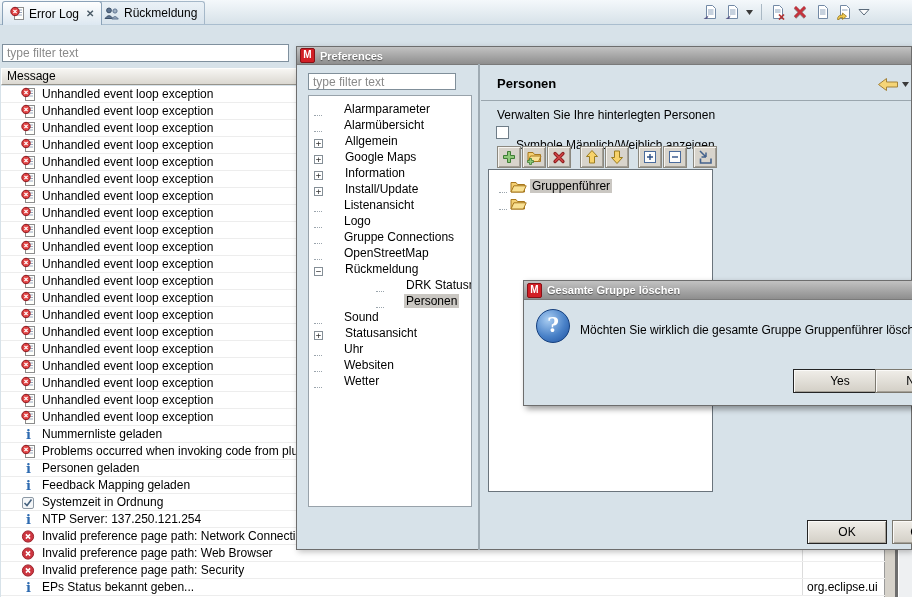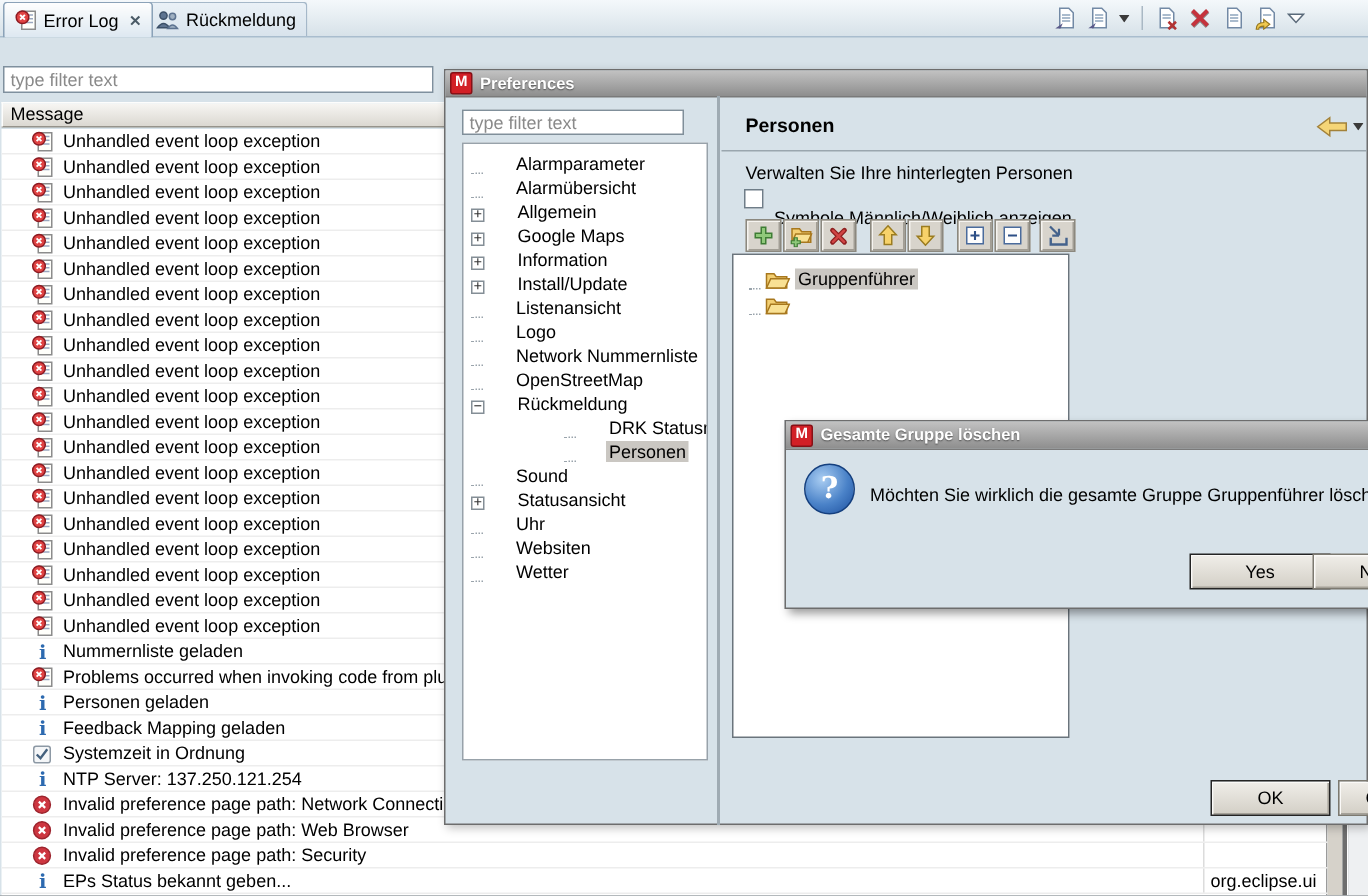--- a/index.html
+++ b/index.html
@@ -666,21 +666,21 @@
         <div class="titem">
           <span class="stub"></span>
           <span class="lbl">Listenansicht</span>
         </div>
         <div class="titem">
           <span class="stub"></span>
           <span class="lbl">Logo</span>
         </div>
         <div class="titem">
           <span class="stub"></span>
-          <span class="lbl">Network Nummernliste</span>
+          <span class="lbl">Gruppe Connections</span>
         </div>
         <div class="titem">
           <span class="stub"></span>
           <span class="lbl">OpenStreetMap</span>
         </div>
         <div class="titem">
           <span class="expander">−</span>
           <span class="lbl">Rückmeldung</span>
         </div>
         <div class="titem ind">

